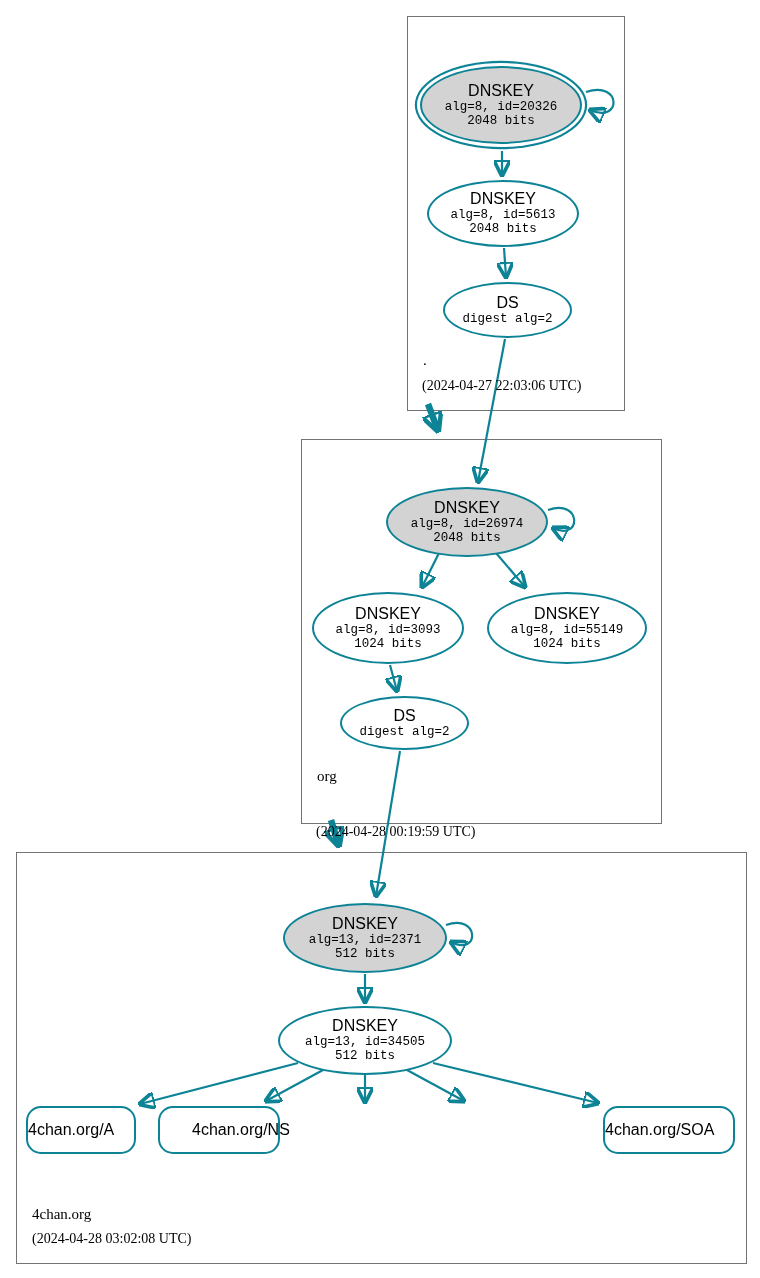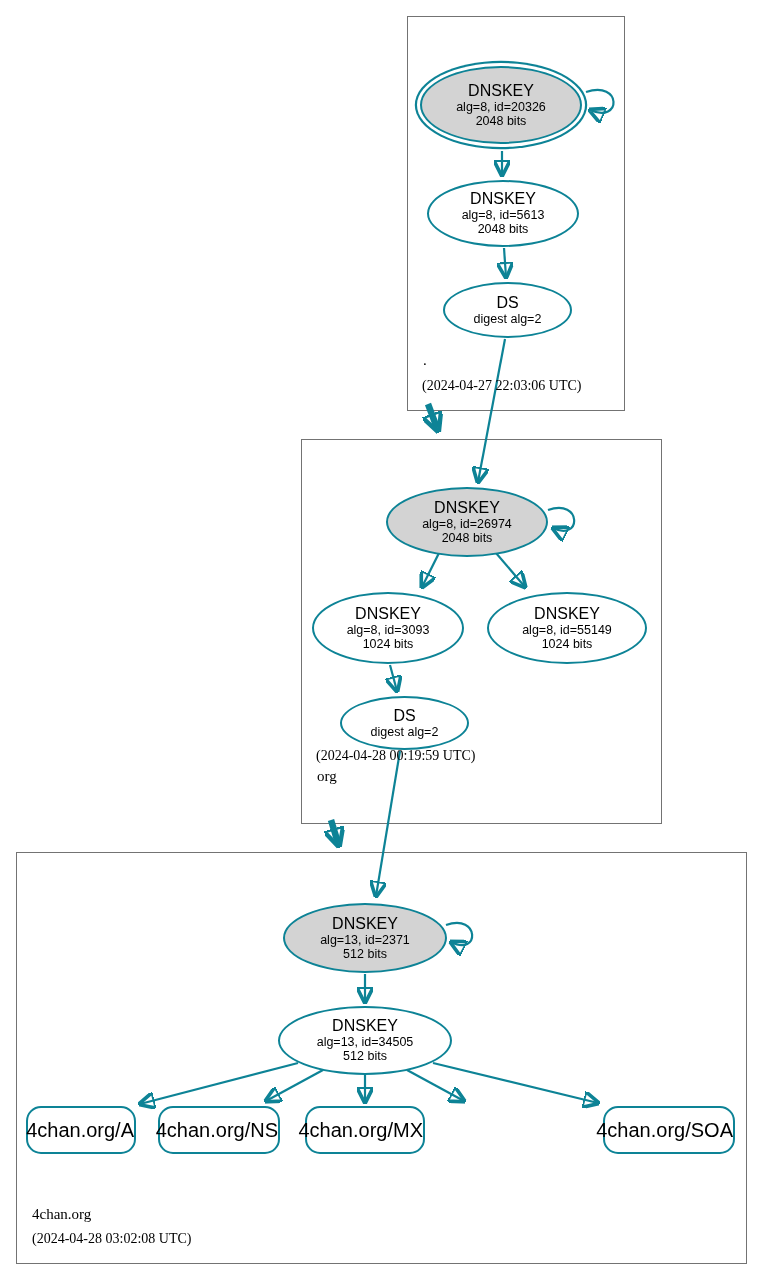--- a/index.html
+++ b/index.html
@@ -8,24 +8,24 @@
   .zone{position:absolute;border:1px solid #737373;background:transparent;z-index:1;}
   .edges{position:absolute;left:0;top:0;z-index:2;}
   .edges path{fill:none;stroke:#0d8396;stroke-width:2.2px;}
   .edges path.thick{stroke-width:6.5px;}
   .node{position:absolute;z-index:3;border:2.2px solid #0d8396;border-radius:50%;
         background:#fff;display:flex;flex-direction:column;align-items:center;
         justify-content:center;text-align:center;box-sizing:border-box;}
   .node.gray{background:#d3d3d3;}
   .node.double{box-shadow:0 0 0 3px #fff,0 0 0 5.2px #0d8396;}
   .ntitle{font-family:"Liberation Sans",sans-serif;font-size:16px;line-height:1.12;color:#000;}
-  .ndetail{font-family:Liberation Sans, sans-serif;font-size:12.5px;line-height:1.15;color:#000;}
+  .ndetail{font-family:Liberation Mono, monospace;font-size:12.5px;line-height:1.15;color:#000;}
   .rrbox{position:absolute;z-index:3;border:2.2px solid #0d8396;border-radius:15px;
-         background:#fff;display:flex;align-items:center;justify-content:flex-end;
-         box-sizing:border-box;font-family:"Liberation Sans",sans-serif;font-size:20px;color:#000;}
+         background:#fff;display:flex;align-items:center;justify-content:flex-start;
+         box-sizing:border-box;font-family:"Liberation Sans",sans-serif;font-size:16px;color:#000;}
   .zlabel{position:absolute;z-index:3;font-family:"Liberation Serif",serif;font-size:15px;color:#000;}
   .zts{position:absolute;z-index:3;font-family:"Liberation Serif",serif;font-size:14px;color:#000;}
 </style>
 </head>
 <body>
 
 <div class="canvas">
 
   <div class="zone" style="left:407px;top:16px;width:216px;height:393px;"></div>
   <div class="zone" style="left:301px;top:439px;width:359px;height:383px;"></div>
@@ -90,40 +90,37 @@
   <div class="node" style="left:487px;top:592px;width:160px;height:72px;">
     <div class="ntitle">DNSKEY</div>
     <div class="ndetail">alg=8, id=55149</div>
     <div class="ndetail">1024 bits</div>
   </div>
   <div class="node" style="left:340px;top:696px;width:129px;height:54px;">
     <div class="ntitle">DS</div>
     <div class="ndetail">digest alg=2</div>
   </div>
   <div class="zlabel" style="left:317px;top:768px;">org</div>
-  <div class="zts" style="left:316px;top:748px;text-align:center;">(2024-04-28 00:19:59 UTC)</div>
+  <div class="zts" style="left:316px;top:824px;text-align:center;">(2024-04-28 00:19:59 UTC)</div>
 
   <div class="node gray" style="left:283px;top:903px;width:164px;height:70px;">
     <div class="ntitle">DNSKEY</div>
     <div class="ndetail">alg=13, id=2371</div>
     <div class="ndetail">512 bits</div>
   </div>
   <div class="node" style="left:278px;top:1006px;width:174px;height:69px;">
     <div class="ntitle">DNSKEY</div>
     <div class="ndetail">alg=13, id=34505</div>
     <div class="ndetail">512 bits</div>
   </div>
   <div class="rrbox" style="left:26px;top:1106px;width:110px;height:48px;">
     <span>4chan.org/A</span>
   </div>
   <div class="rrbox" style="left:158px;top:1106px;width:122px;height:48px;padding-left:32px;">
     <span>4chan.org/NS</span>
   </div>
-  <div class="rrbox" style="left:305px;top:1106px;width:120px;height:48px;">
-    <span>4chan.org/MX</span>
-  </div>
   <div class="rrbox" style="left:603px;top:1106px;width:132px;height:48px;">
     <span>4chan.org/SOA</span>
   </div>
   <div class="zlabel" style="left:32px;top:1206px;">4chan.org</div>
   <div class="zts" style="left:32px;top:1231px;">(2024-04-28 03:02:08 UTC)</div>
 
 </div>
 
 </body></html>

